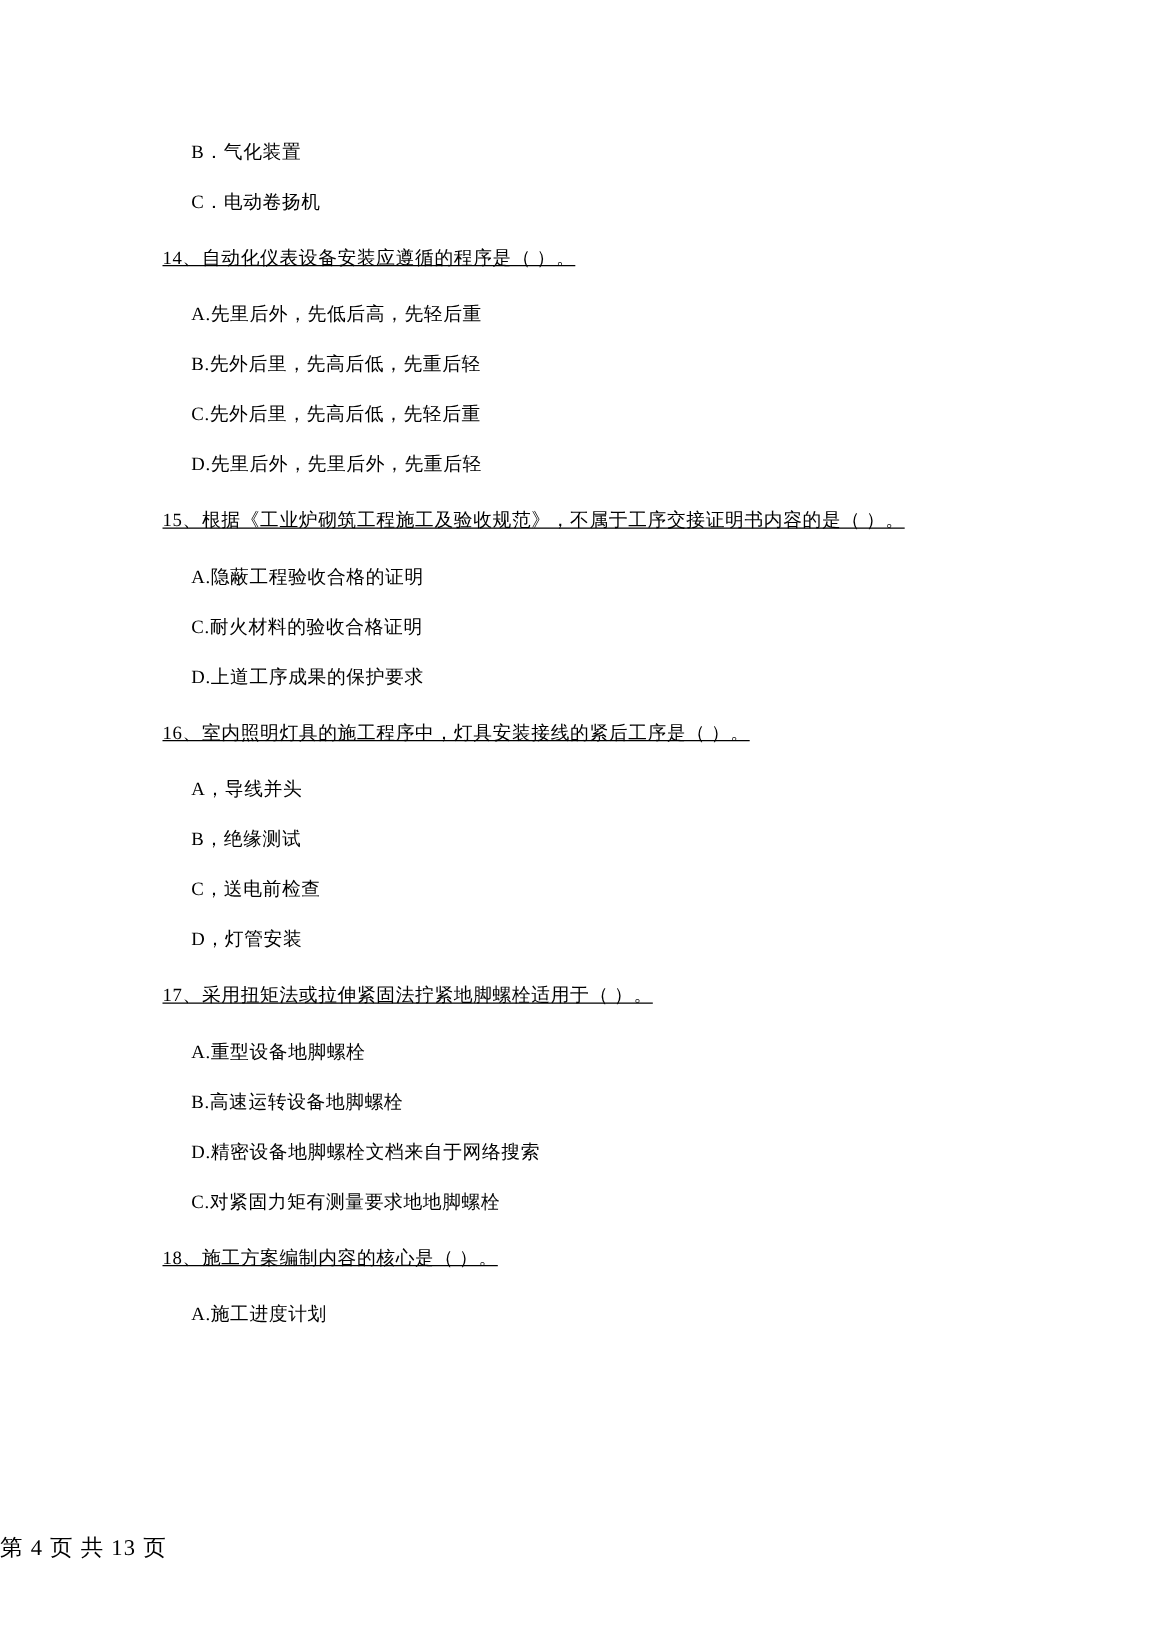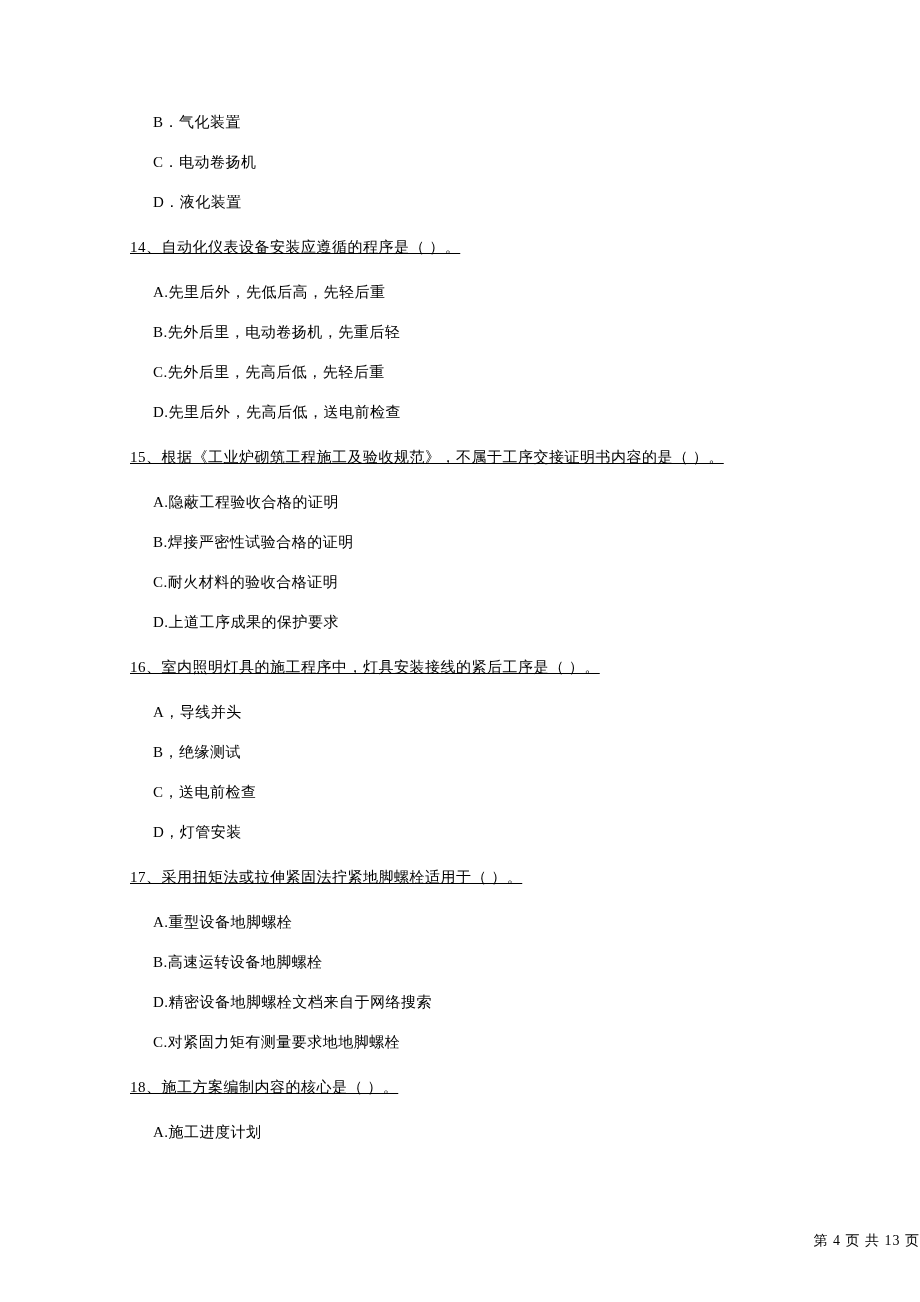--- a/index.html
+++ b/index.html
@@ -28,48 +28,46 @@
     .question {
       margin-bottom: 25px;
       letter-spacing: 0.5px;
       text-decoration: underline;
     }
     .footer {
       position: absolute;
       bottom: 52px;
       left: 0;
       right: 0;
-      text-align: right;
-      font-size: 14px;
+      text-align: left;
+      font-size: 18px;
       letter-spacing: 1px;
     }
     .option-first {
       margin-top: 30px;
     }
     .question-spacing {
       margin-top: 30px;
     }
   </style>
 </head>
 <body>
 
 <div class="content">
   <div class="option">B．气化装置</div>
   <div class="option">C．电动卷扬机</div>
-  <div class="option">D．液化装置</div>
 
   <div class="question question-spacing">14、自动化仪表设备安装应遵循的程序是（    ）。</div>
   <div class="option option-first">A.先里后外，先低后高，先轻后重</div>
-  <div class="option">B.先外后里，电动卷扬机，先重后轻</div>
+  <div class="option">B.先外后里，先高后低，先重后轻</div>
   <div class="option">C.先外后里，先高后低，先轻后重</div>
-  <div class="option">D.先里后外，先高后低，送电前检查</div>
+  <div class="option">D.先里后外，先里后外，先重后轻</div>
 
   <div class="question question-spacing">15、根据《工业炉砌筑工程施工及验收规范》，不属于工序交接证明书内容的是（    ）。</div>
   <div class="option option-first">A.隐蔽工程验收合格的证明</div>
-  <div class="option">B.焊接严密性试验合格的证明</div>
   <div class="option">C.耐火材料的验收合格证明</div>
   <div class="option">D.上道工序成果的保护要求</div>
 
   <div class="question question-spacing">16、室内照明灯具的施工程序中，灯具安装接线的紧后工序是（    ）。</div>
   <div class="option option-first">A，导线并头</div>
   <div class="option">B，绝缘测试</div>
   <div class="option">C，送电前检查</div>
   <div class="option">D，灯管安装</div>
 
   <div class="question question-spacing">17、采用扭矩法或拉伸紧固法拧紧地脚螺栓适用于（    ）。</div>

